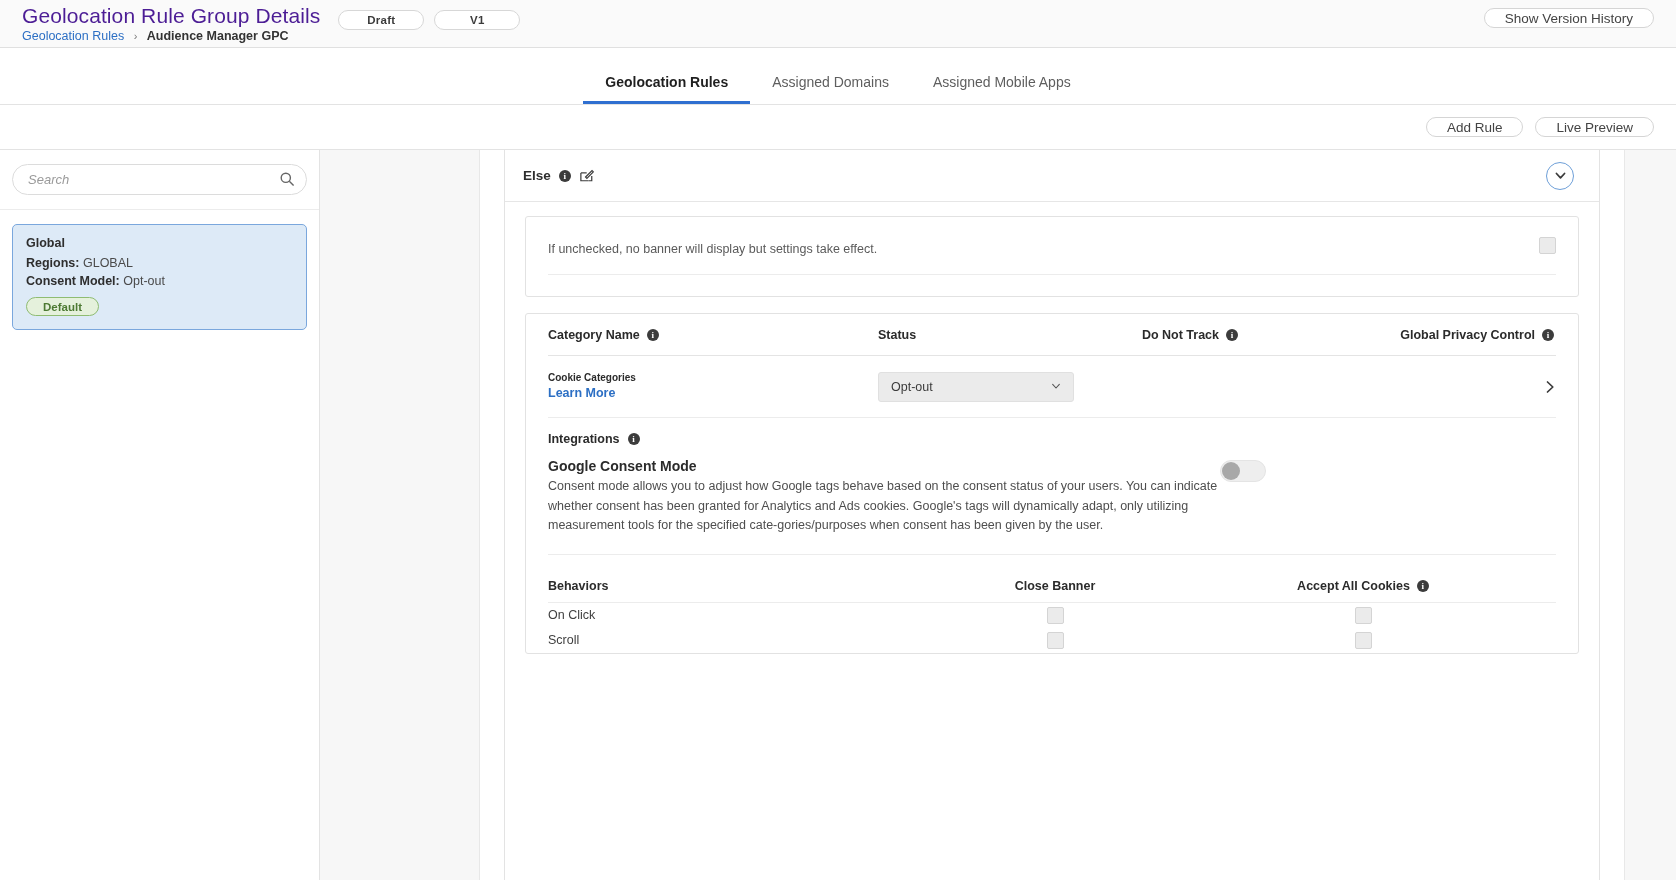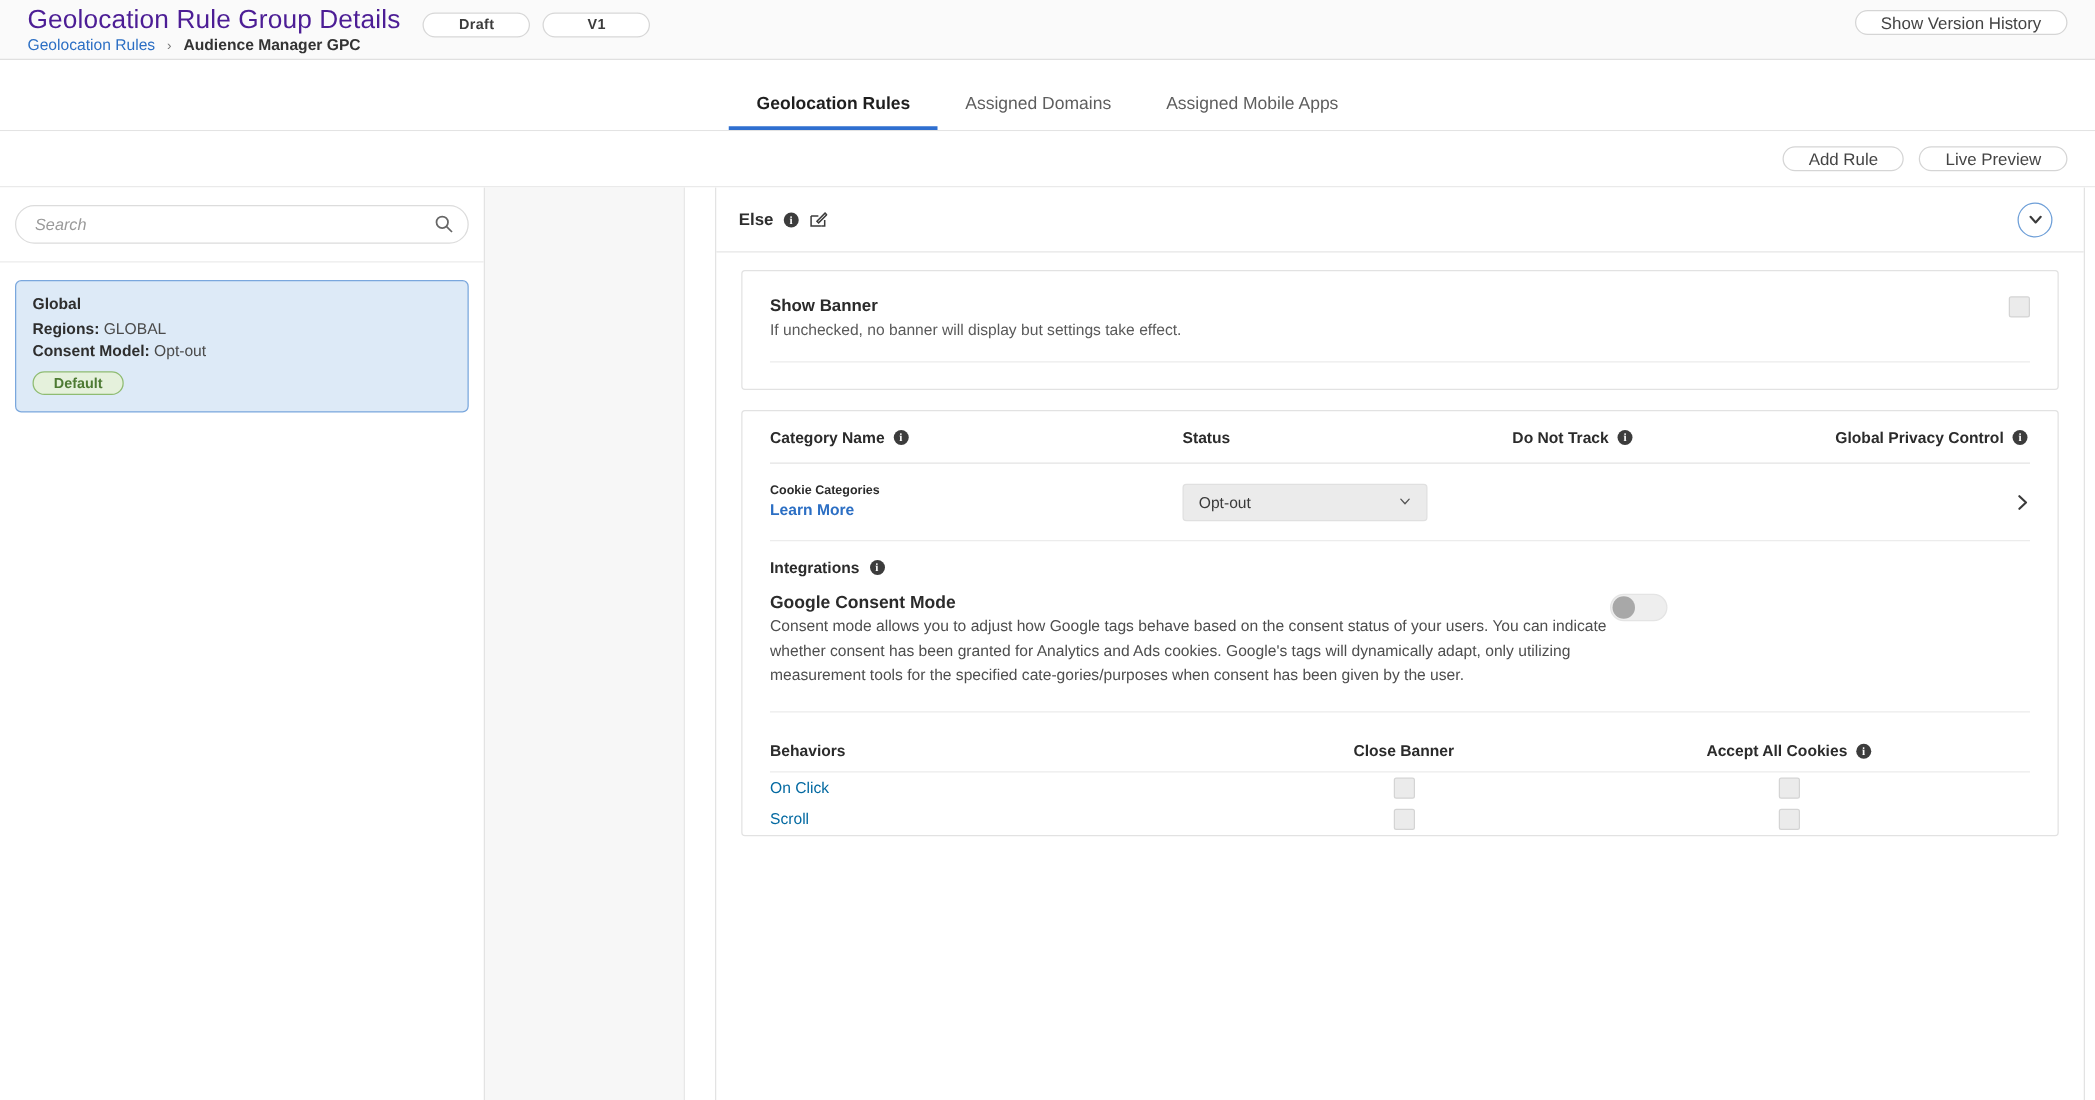--- a/index.html
+++ b/index.html
@@ -63,21 +63,21 @@
   .action-bar {
     height: 45px; background: #fff; border-bottom: 1px solid #e3e3e3;
     display: flex; align-items: center; justify-content: flex-end;
     padding-right: 22px; gap: 12px;
   }
 
   
   .body-area { display: flex; height: 730px; background: #f7f7f7; }
 
   .sidebar {
-    width: 388px; background: #fff; border-right: 1px solid #e3e3e3;
+    width: 320px; background: #fff; border-right: 1px solid #e3e3e3;
     padding: 14px 12px 0 12px; flex-shrink: 0;
   }
   .search-wrap { position: relative; margin-bottom: 14px; }
   .search-input {
     width: 100%; height: 31px; border: 1px solid #dcdcdc; border-radius: 16px;
     padding: 0 34px 0 15px; font-size: 13px; font-style: italic;
     color: #555; font-family: "Liberation Sans", sans-serif; outline: none;
     background: #fff;
   }
   .search-input::placeholder { color: #9a9a9a; font-style: italic; }
@@ -206,21 +206,21 @@
 
   
   .behaviors { padding: 16px 22px 0 22px; }
   .beh-head {
     display: flex; align-items: center; height: 32px; font-size: 12.5px;
     font-weight: bold; color: #2b2b2b; border-bottom: 1px solid #ececec;
   }
   .beh-col-label { width: 392px; }
   .beh-col-a { width: 230px; text-align: center; }
   .beh-col-b { flex: 1; display: flex; align-items: center; justify-content: center; gap: 7px; }
-  .beh-row { display: flex; align-items: center; height: 25px; font-size: 12.5px; color: #0369a1; }
+  .beh-row { display: flex; align-items: center; height: 25px; font-size: 12.5px; color: #404040; }
   .beh-cell { display: flex; justify-content: center; }
 </style>
 </head>
 <body>
 
 <div class="page-header">
   <div class="header-left">
     <div class="title-block">
       <div class="page-title">Geolocation Rule Group Details</div>
       <div class="breadcrumb">
@@ -300,21 +300,20 @@
           <polyline points="3,5.5 8,11 13,5.5"></polyline>
         </svg>
       </div>
     </div>
 
     <div class="panel-scroll">
 
       <div class="panel">
         <div class="row-flex">
           <div class="row-text">
-            <div class="row-title">Show Banner</div>
             <div class="row-sub">If unchecked, no banner will display but settings take effect.</div>
           </div>
           <div class="checkbox"></div>
         </div>
         <div class="panel-inner-rule"></div>
       </div>
 
 
       <div class="panel">
         <div class="cat-table">

